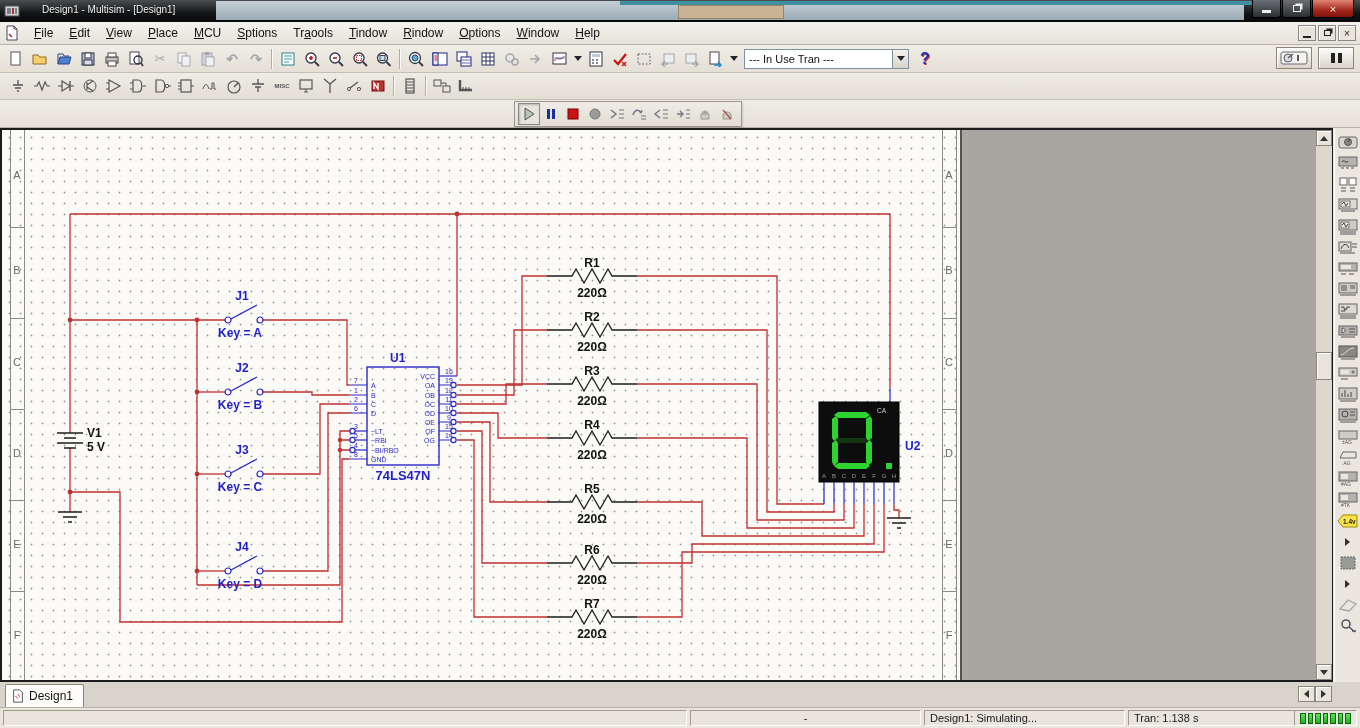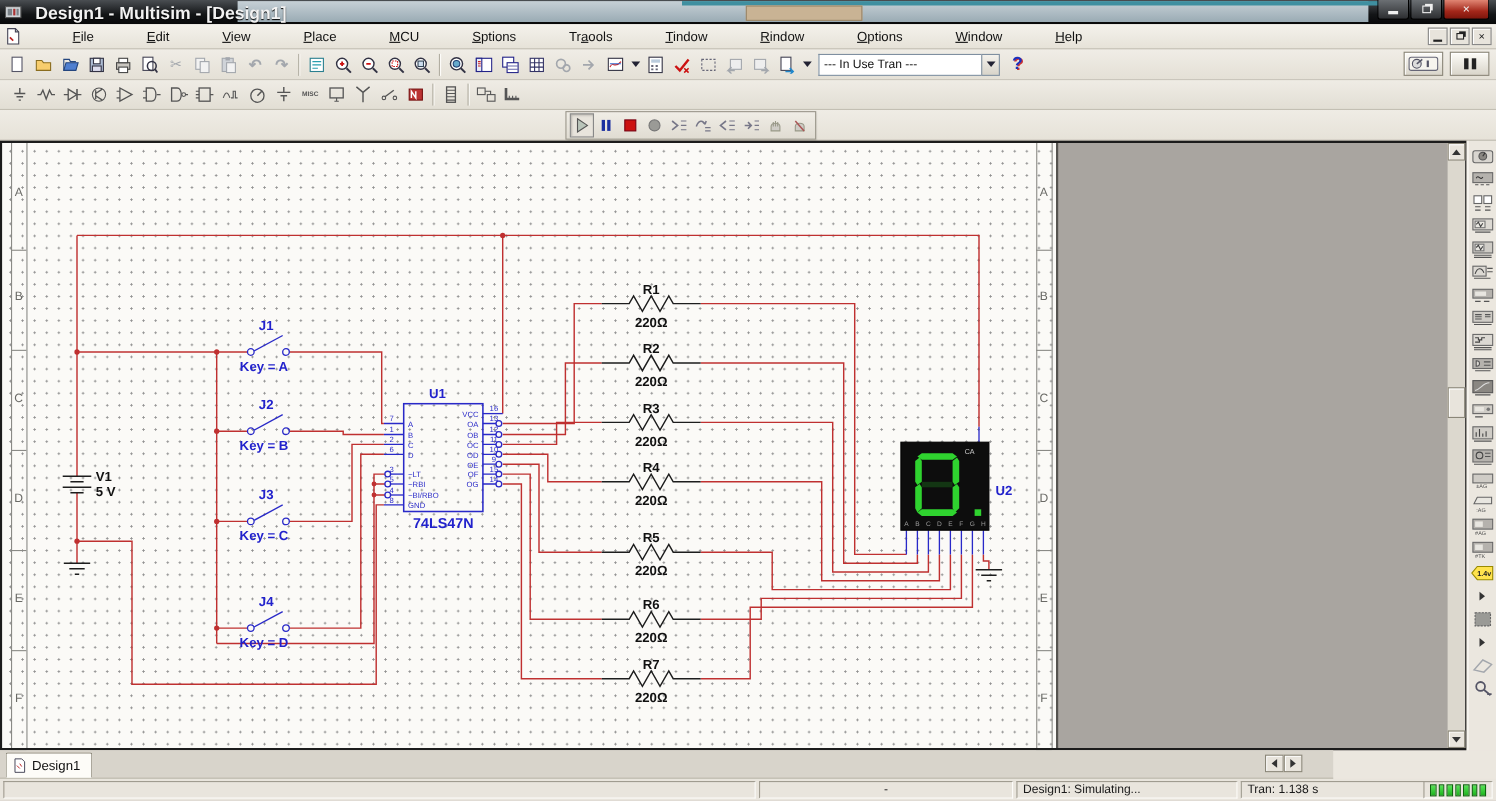--- a/index.html
+++ b/index.html
@@ -8,33 +8,33 @@
          font-family:"Liberation Sans", sans-serif; }
 
   
   .titlebar { position:absolute; left:0; top:0; width:1360px; height:22px;
     background:linear-gradient(#4a4e52,#131517 60%,#070809); color:#fff; }
   .titlebar .artifact { position:absolute; left:216px; top:1px; width:1028px; height:19px;
     background:linear-gradient(#c6d0d6,#9aabb4); }
   .titlebar .artifact .teal { position:absolute; left:404px; top:0; width:640px; height:4px; background:#3f8fa0; }
   .titlebar .artifact .tan  { position:absolute; left:462px; top:4px; width:106px; height:14px; background:#c9b394; border:1px solid #9a8568; }
   .app-icon16 { position:absolute; left:4px; top:3px; width:16px; height:16px; }
-  .win-title { position:absolute; left:32px; top:4px; font-size:16px; color:#f2f2f2; text-shadow:0 1px 1px #000;font-weight:bold; }
+  .win-title { position:absolute; left:42px; top:4px; font-size:10px; color:#f2f2f2; text-shadow:0 1px 1px #000; }
   .winbtns { position:absolute; right:6px; top:0; display:flex; }
   .winbtn { width:29px; height:18px; margin-left:1px; display:flex; align-items:center; justify-content:center;
     color:#eee; font-size:11px; border:1px solid #000; border-top:none; border-radius:0 0 3px 3px;
     background:linear-gradient(#6b6f73,#2c2e31); }
   .winbtn.close { background:linear-gradient(#e08573,#a3271a 60%,#7d150c); width:42px; }
   .glyph-min { width:9px; height:3px; background:#eee; margin-top:6px; }
   .glyph-restore { width:8px; height:7px; border:1px solid #eee; box-shadow:2px -2px 0 -0.5px #eee; }
 
   
   .menubar { position:absolute; left:0; top:22px; width:1360px; height:23px;
     background:linear-gradient(#f4f2ec,#e6e2d8); border-bottom:1px solid #b8b4a8;
-    display:flex; align-items:center; font-size:12px; color:#111;gap:32px; }
+    display:flex; align-items:center; font-size:12px; color:#111; }
   .menubar .doc-ic { margin:0 6px 0 4px; }
   .menu-item { padding:3px 8px; cursor:default; }
   .menu-item .u { text-decoration:underline; }
   .mdi-btns { position:absolute; right:4px; top:3px; display:flex; gap:2px; }
   .mdi-btn { width:18px; height:16px; background:#e8e4dc; border:1px solid #888;
     box-shadow:inset 1px 1px 0 #fff; display:flex; align-items:center; justify-content:center;
     font-size:10px; color:#222; }
   .mdi-min { width:8px; height:2px; background:#222; margin-top:8px; }
 
   
@@ -81,21 +81,21 @@
   .tri-dn { width:0; height:0; border-left:4px solid transparent; border-right:4px solid transparent; border-top:5px solid #333; }
   .tri-l { width:0; height:0; border-top:4px solid transparent; border-bottom:4px solid transparent; border-right:5px solid #333; }
   .tri-r { width:0; height:0; border-top:4px solid transparent; border-bottom:4px solid transparent; border-left:5px solid #333; }
 
   
   .dock { position:absolute; left:1334px; top:128px; width:26px; height:554px; background:#ebe7df;
     border-left:1px solid #fdfcf9; display:flex; flex-direction:column; align-items:center; padding-top:4px; }
   .dock-btn { width:24px; height:21px; display:flex; align-items:center; justify-content:center; border:1px solid transparent; }
 
   
-  .tabbar { position:absolute; left:0; top:682px; width:1212px; height:26px; background:#d8d4cb;
+  .tabbar { position:absolute; left:0; top:682px; width:1360px; height:26px; background:#d8d4cb;
     border-bottom:1px solid #b5b1a5; }
   .tab { position:absolute; left:5px; top:2px; height:23px; background:#fdfcf8; border:1px solid #8a8678;
     border-bottom:none; display:flex; align-items:center; gap:4px; padding:0 10px 0 5px; font-size:12px; color:#111;
     border-radius:2px 2px 0 0; }
   .tabscroll { position:absolute; right:28px; top:4px; display:flex; }
   .ts-btn { width:17px; height:16px; background:#e8e4dc; border:1px solid #8a8678; box-shadow:inset 1px 1px 0 #fff;
     display:flex; align-items:center; justify-content:center; }
 
   
   .statusbar { position:absolute; left:0; top:708px; width:1360px; height:20px; background:#e9e5dd; font-size:11px; color:#1a1a1a; }

